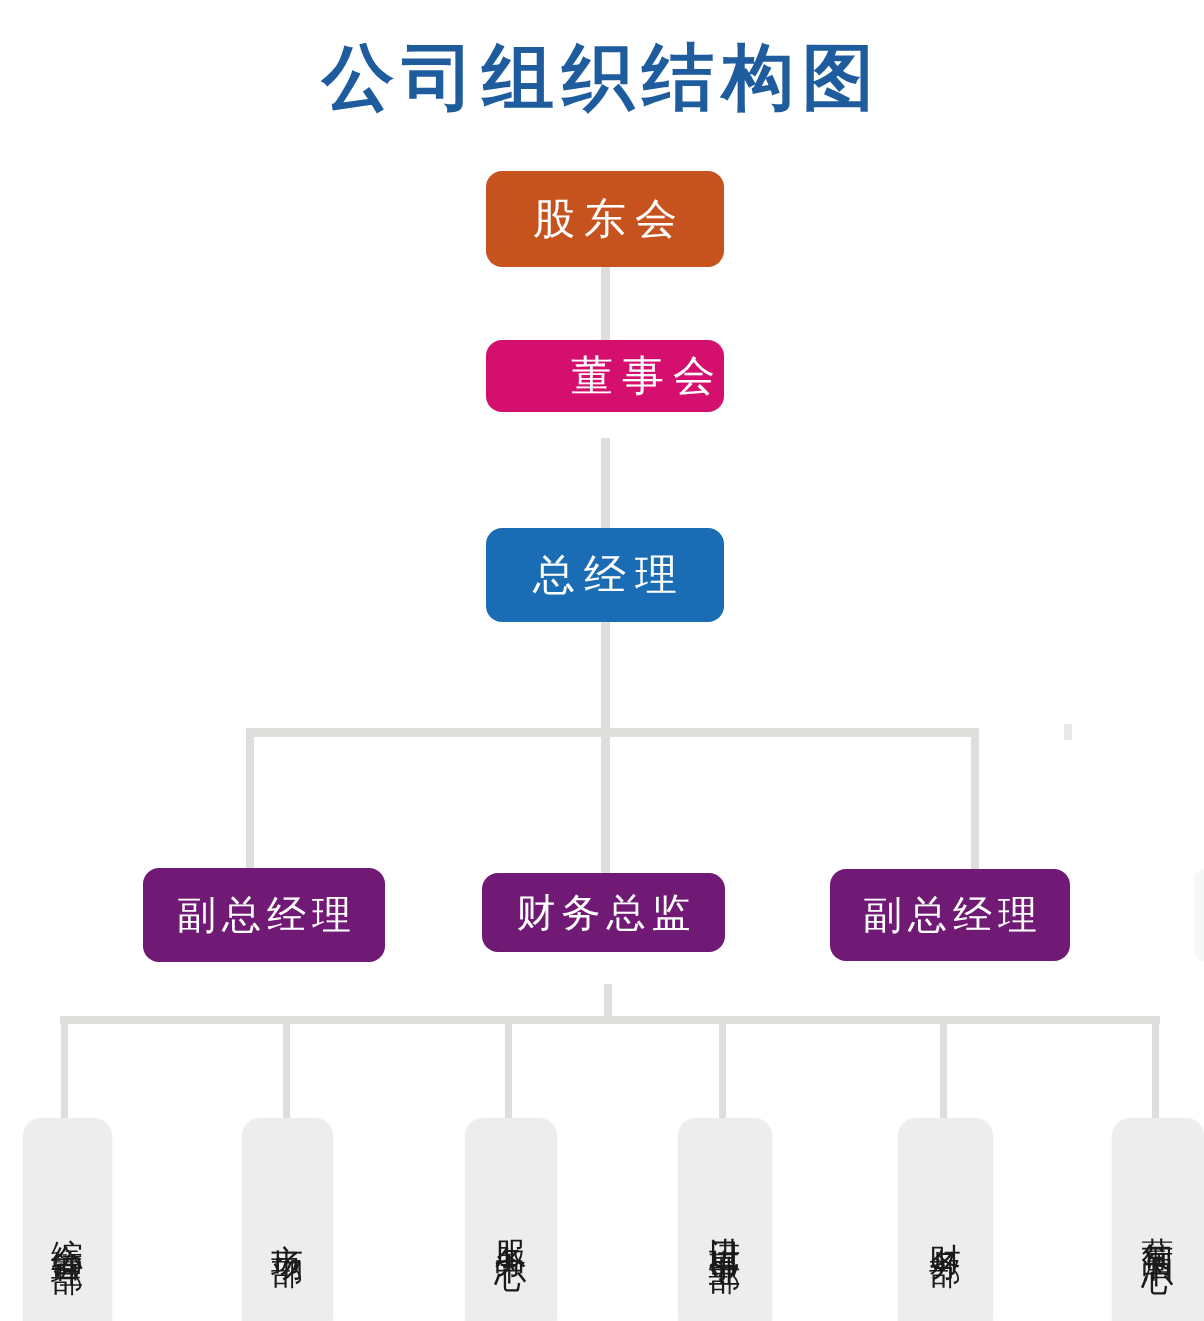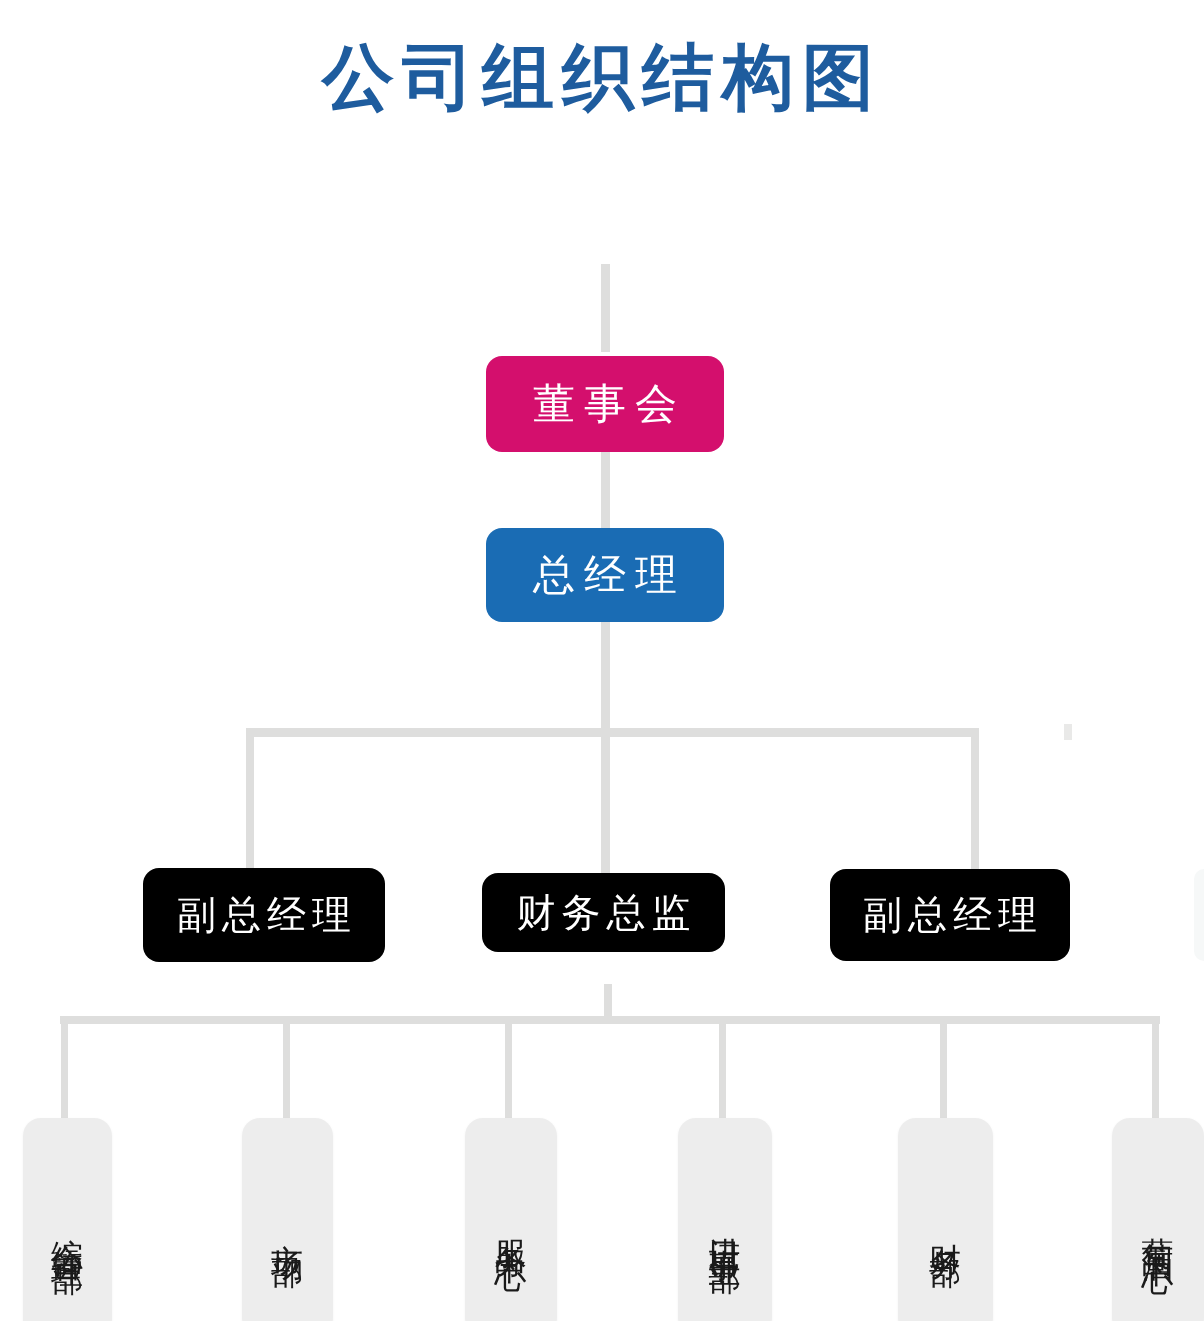--- a/index.html
+++ b/index.html
@@ -52,21 +52,21 @@
   .node.lvl-top .lbl {
     font-size: 42px;
     font-weight: 500;
     letter-spacing: 9px;
     text-indent: 9px;
   }
   .node.shareholders { background: #C6521E; }
   .node.board        { background: #D40F6D; }
   .node.gm           { background: #1A6CB4; }
   .node.exec {
-    background: #000000;
+    background: #701a75;
     border-radius: 16px;
   }
   .node.exec .lbl {
     font-size: 39px;
     font-weight: 500;
     letter-spacing: 6px;
     text-indent: 6px;
   }
   .node.dept {
     background: #EDEDED;
@@ -112,22 +112,25 @@
   <div class="line" style="left:60px; top:980px; width:1100px; height:8px;"></div>
   <div class="line" style="left:61px;   top:980px; width:7px; height:104px;"></div>
   <div class="line" style="left:283px;  top:980px; width:7px; height:104px;"></div>
   <div class="line" style="left:505px;  top:980px; width:7px; height:104px;"></div>
   <div class="line" style="left:719px;  top:980px; width:7px; height:104px;"></div>
   <div class="line" style="left:940px;  top:980px; width:7px; height:104px;"></div>
   <div class="line" style="left:1152px; top:980px; width:7px; height:104px;"></div>
 
   <div class="edge-partial"></div>
 
+  <div class="node lvl-top shareholders" style="left:486px; top:135px; height:96px;">
+    <span class="lbl">股东会</span>
+  </div>
 
-  <div class="node lvl-top board" style="left:486px; top:320px; height:96px;">
+  <div class="node lvl-top board" style="left:486px; top:304px; height:72px;justify-content:flex-end;">
     <span class="lbl">董事会</span>
   </div>
 
   <div class="node lvl-top gm" style="left:486px; top:492px; height:94px;font-family:Liberation Serif, serif;">
     <span class="lbl">总经理</span>
   </div>
 
   <div class="node exec" style="left:143px; top:832px; width:242px; height:94px;">
     <span class="lbl">副总经理</span>
   </div>

